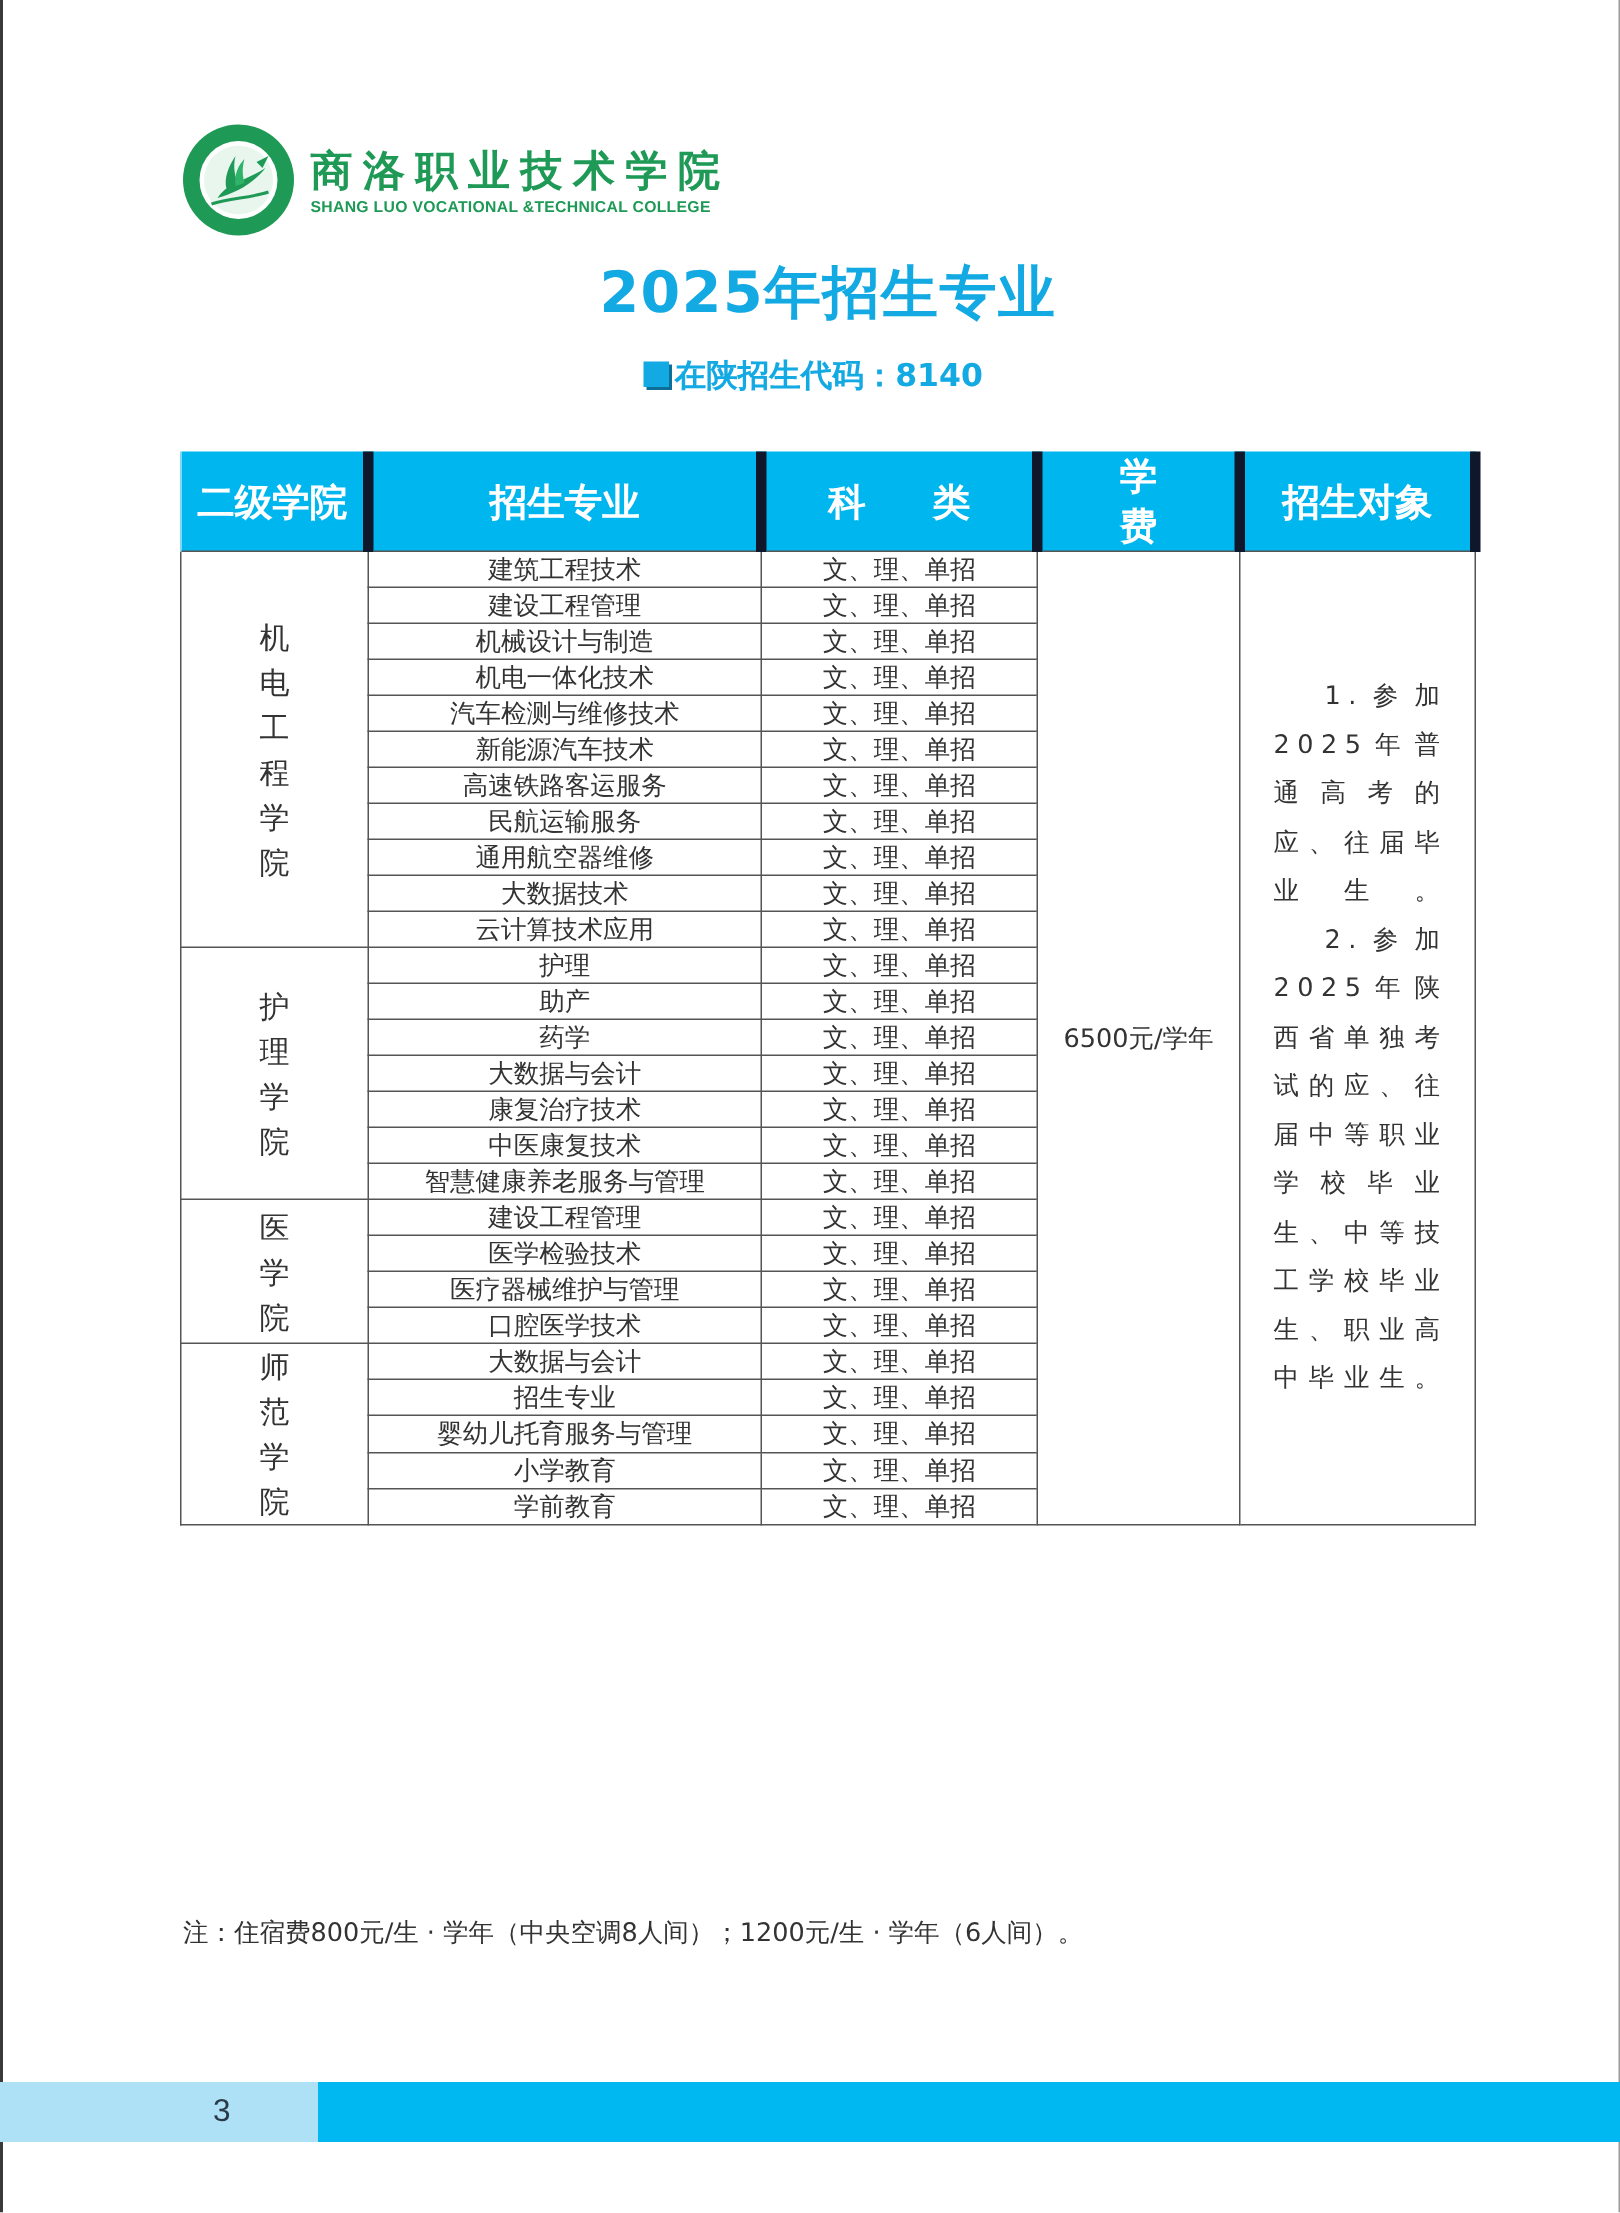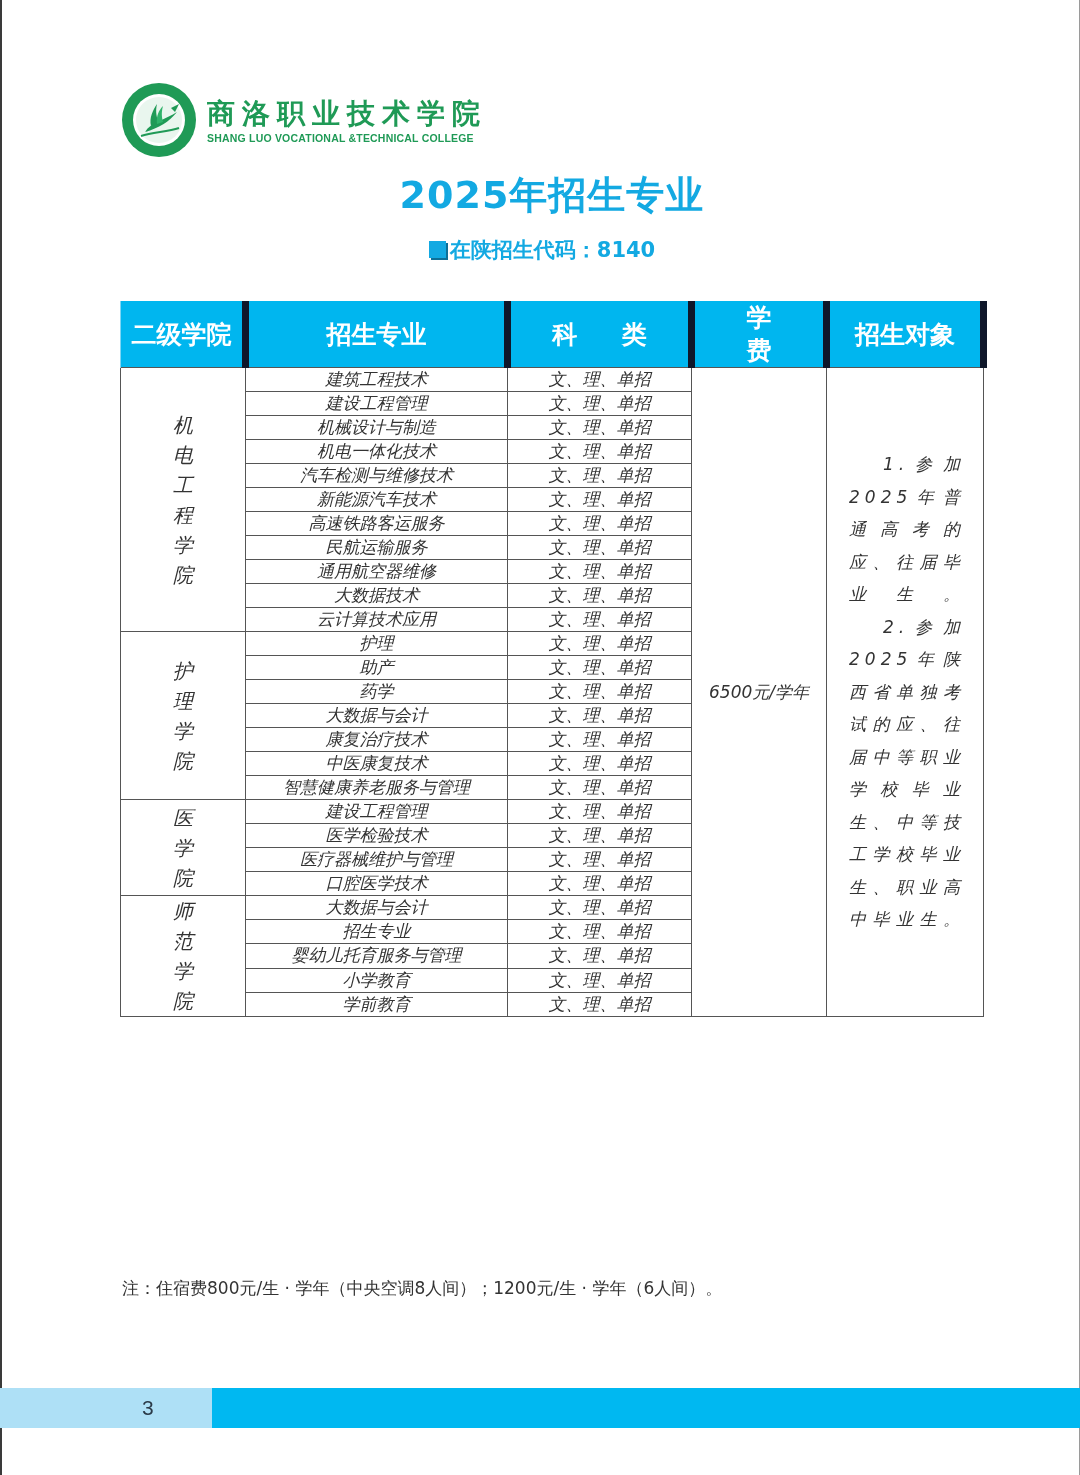--- a/index.html
+++ b/index.html
@@ -18,21 +18,21 @@
   
   .main-title { position: absolute; left: 0; width: 1104px; top: 170px; text-align: center; font-weight: bold; font-size: 38px; color: #13a9e2; letter-spacing: 1px; }
   .code-line { position: absolute; left: 0; width: 1084px; top: 236px; text-align: center; font-weight: bold; font-size: 21px; color: #13a9e2; }
   .code-square { display: inline-block; width: 17px; height: 17px; background: #13a9e2; margin-right: 4px; vertical-align: -1px; box-shadow: 2px 2px 0 #0d6f97; }
 
   
   .table-wrap { position: absolute; left: 120px; top: 301px; width: 863px; }
   table { border-collapse: collapse; width: 863px; table-layout: fixed; }
   th { background: #00b6ef; color: #fff; font-weight: bold; font-size: 25px; height: 60px; border-left: 1px solid #7fd6f5; border-right: 7px solid #0f172a; text-align: center; }
   th.wide-spacing { letter-spacing: 18px; padding-left: 18px; }
-  td { border: 1.5px solid #555; font-size: 17px; color: #333; height: 15px; text-align: center; vertical-align: middle; font-style: italic; }
+  td { border: 1.5px solid #555; font-size: 17px; color: #333; height: 15px; text-align: center; vertical-align: middle; }
   td.college { font-size: 20px; line-height: 30px; color: #333; }
   .vertical { display: inline-block; width: 28px; word-break: break-all; line-height: 30px; }
   td.fee { font-size: 17px; }
   td.target { font-size: 17px; text-align: left; padding: 0 18px 0 22px; }
   .target-text { line-height: 32.5px; letter-spacing: 5px; text-align: justify; text-align-last: justify; }
   .target-para { text-indent: 2em; }
 
   
   .note { position: absolute; left: 122px; top: 1277px; font-size: 17px; color: #333; }
 

